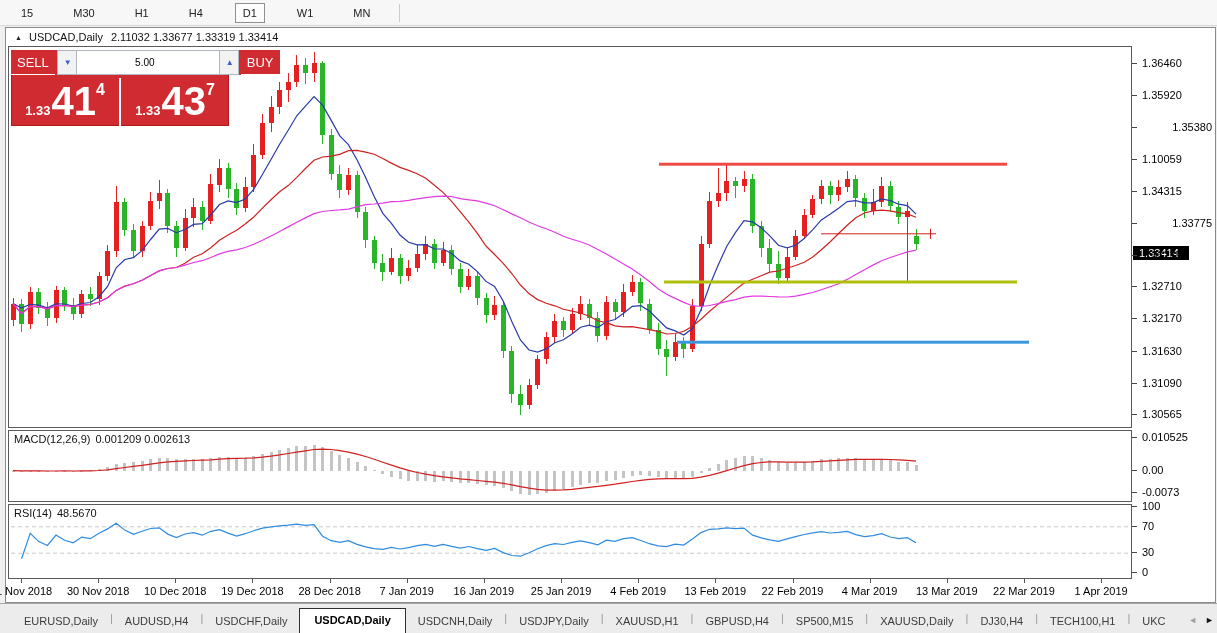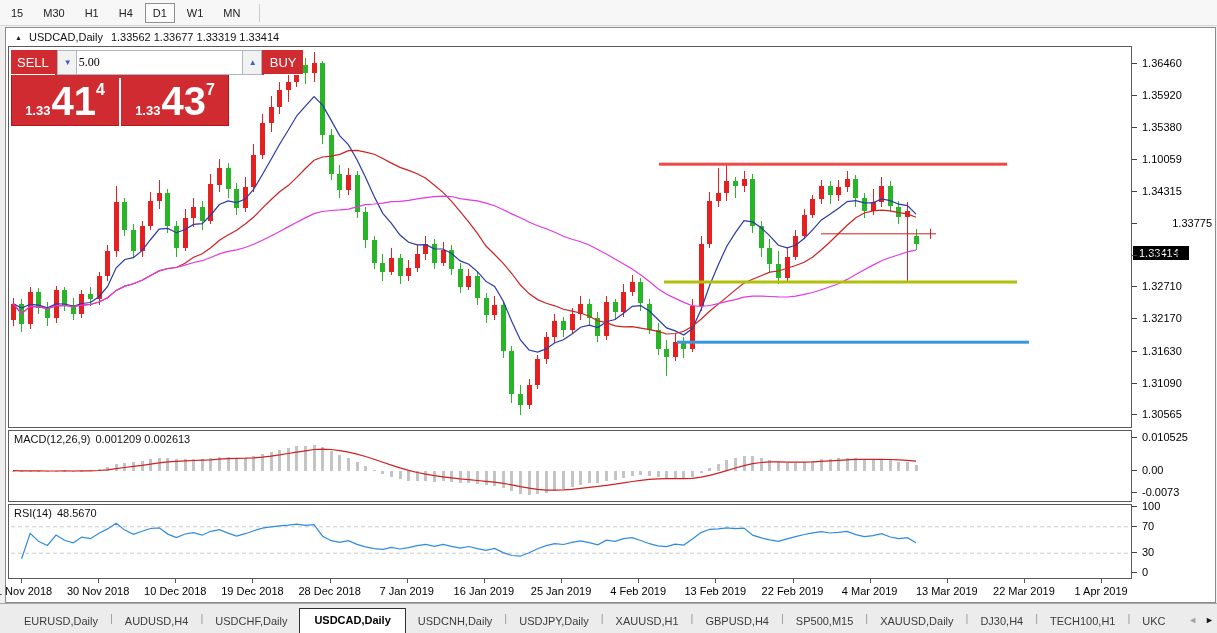--- a/index.html
+++ b/index.html
@@ -2,21 +2,21 @@
 <html><head>
 <meta charset="utf-8">
 <style>
   html,body{margin:0;padding:0}
   body{width:1217px;height:633px;position:relative;overflow:hidden;background:#f0f0f0;
        font-family:"Liberation Sans",sans-serif;-webkit-font-smoothing:antialiased}
   
   .toolbar{position:absolute;left:0;top:0;width:1217px;height:26px;background:#f7f7f7;
            border-bottom:1px solid #d8d8d8;display:flex;align-items:center;box-sizing:border-box;padding-left:1px}
   .tf-btn{font-family:"Liberation Sans",sans-serif;font-size:11px;color:#222;background:transparent;
-          border:1px solid transparent;padding:3px 7px;margin:0 2px;cursor:default}
+          border:1px solid transparent;padding:3px 7px;margin:0 12px;cursor:default}
   .tf-btn.active{background:#fcfcfc;border:1px solid #8f8f8f}
   .tb-sep{width:1px;height:18px;background:#cccccc;margin-left:9px}
   
   .window{position:absolute;left:5px;top:27px;width:1211px;height:576px;background:#ffffff;
           border:1px solid #8a8a8a;box-sizing:border-box}
   .titlebar{position:absolute;left:0;top:0;width:100%;height:18px;background:#fff;
             font-size:11px;color:#111;display:flex;align-items:center}
   .titlebar .tri{font-size:7px;margin:0 7px 0 9px;color:#222}
   .titlebar .sym{margin-right:8px}
   .panel{position:absolute;background:#fff;border:1px solid #5a5a5a;box-sizing:border-box}
@@ -37,22 +37,22 @@
   .date-tick{position:absolute;top:0;width:1px;height:4px;background:#555}
   
   .trade-panel{position:absolute;left:5px;top:22px;width:218px;height:76px;background:#d02b31;z-index:5;
                box-shadow:0 0 0 1px #b3161c inset}
   .tp-row{position:absolute;left:0;top:0;width:100%;height:26px;display:flex}
   .tp-btn{width:52px;height:25px;background:#d02b31;color:#fff;border:none;border-bottom:1px solid #fff;
           font-family:"Liberation Sans",sans-serif;font-size:13px;cursor:pointer}
   .tp-stepper{flex:1;display:flex;height:25px;background:#d02b31;align-items:stretch;padding:0 2px}
   .st-btn{width:20px;background:#f2f2f2;border:1px solid #aeb6c2;color:#3a5fcd;font-size:8px;line-height:1;cursor:pointer;
           font-family:"Liberation Sans",sans-serif}
-  .st-field{flex:1;border:1px solid #aeb6c2;border-left:none;border-right:none;text-align:left;
-            font-family:Liberation Serif, serif;font-size:12px;padding-right:8px;min-width:0}
+  .st-field{flex:1;border:1px solid #aeb6c2;border-left:none;border-right:none;text-align:center;
+            font-family:Liberation Sans, sans-serif;font-size:10px;padding-right:8px;min-width:0}
   .tp-prices{position:absolute;left:0;top:28px;width:100%;height:48px;display:flex}
   .bp{flex:1;display:flex;justify-content:center;color:#fff}
   .bp+.bp{border-left:2px solid #fff}
   .bp-prefix{font-size:13px;font-weight:bold;align-self:flex-end;padding-bottom:8px;margin-right:1px}
   .bp-big{font-size:40px;font-weight:bold;line-height:46px}
   .bp-sup{font-size:16px;font-weight:bold;margin-top:3px}
   
   .tabbar{position:absolute;left:0;top:603px;width:1217px;height:30px;background:#ececec;
           border-top:1px solid #a8a8a8;display:flex;align-items:flex-end;padding-left:12px;box-sizing:border-box;font-size:11px}
   .tab{padding:4px 12px 6px 12px;color:#3c3c3c;white-space:nowrap;cursor:pointer}
@@ -77,21 +77,21 @@
       <button class="tf-btn">W1</button>
       <button class="tf-btn">MN</button>
     </span>
   <span class="tb-sep"></span>
 </div>
 
 <div class="window">
   <div class="titlebar">
     <span class="tri">▲</span>
     <span class="sym">USDCAD,Daily</span>
-    <span>1.33562 1.33677 1.33319 1.33414</span>
+    <span>2.11032 1.33677 1.33319 1.33414</span>
   </div>
 
   <div class="panel" id="main-panel">
       <svg width="1122" height="380">
         <g shape-rendering="crispEdges">
           <line x1="4" y1="250.5" x2="4" y2="278.5" stroke="#e42020" stroke-width="1"></line>
           <rect x="1.5" y="256.5" width="5" height="16.1" fill="#e42020"></rect>
           <line x1="12.6" y1="251.7" x2="12.6" y2="284.5" stroke="#28b628" stroke-width="1"></line>
           <rect x="10.1" y="256.5" width="5" height="20.2" fill="#28b628"></rect>
           <line x1="21.2" y1="239.8" x2="21.2" y2="281.5" stroke="#e42020" stroke-width="1"></line>
@@ -463,21 +463,21 @@
         <line x1="2" y1="21.8" x2="1120" y2="21.8" stroke="#c9c9c9" stroke-width="1" stroke-dasharray="4 3"></line>
         <line x1="2" y1="48.2" x2="1120" y2="48.2" stroke="#c9c9c9" stroke-width="1" stroke-dasharray="4 3"></line>
         <polyline points="12.6,53.7 21.2,28.3 29.8,36.6 38.4,40.5 47.0,30.1 55.6,35.2 64.2,37.8 72.8,32.1 81.4,33.7 90.0,28.2 98.6,23.9 107.2,18.2 115.8,25.1 124.4,29.3 133.0,26.2 141.6,23.5 150.2,22.8 158.8,29.1 167.4,32.5 176.0,29.0 184.6,27.7 193.2,30.2 201.8,26.3 210.4,24.7 219.0,28.1 227.6,31.1 236.2,28.7 244.8,25.7 253.4,23.1 262.0,21.9 270.6,20.8 279.2,20.2 287.8,19.1 296.4,20.4 305.0,19.7 313.6,31.2 322.2,35.7 330.8,37.4 339.4,35.6 348.0,39.4 356.6,41.8 365.2,43.6 373.8,44.3 382.4,42.4 391.0,44.0 399.6,42.7 408.2,40.7 416.8,39.3 425.4,41.3 434.0,39.4 442.6,41.4 451.2,43.2 459.8,41.5 468.4,43.7 477.0,45.4 485.6,43.5 494.2,47.6 502.8,50.5 511.4,51.2 520.0,47.8 528.6,43.8 537.2,40.7 545.8,38.6 554.4,39.5 563.0,37.3 571.6,35.9 580.2,37.7 588.8,39.8 597.4,35.1 606.0,36.4 614.6,33.7 623.2,32.6 631.8,35.5 640.4,38.7 649.0,40.8 657.6,41.6 666.2,39.2 674.8,40.1 683.4,34.0 692.0,27.6 700.6,24.3 709.2,23.8 717.8,22.9 726.4,23.7 735.0,23.1 743.6,30.1 752.2,32.9 760.8,34.8 769.4,36.3 778.0,33.9 786.6,31.6 795.2,29.5 803.8,27.9 812.4,26.7 821.0,28.0 829.6,27.3 838.2,26.4 846.8,29.6 855.4,31.7 864.0,30.6 872.6,28.6 881.2,32.0 889.8,33.6 898.4,32.7 907.0,37.7" fill="none" stroke="#2f8be0" stroke-width="1.2"></polyline>
       </svg>
     </div>
 
   <div id="right-axis">
     <div class="price-tag" id="price-tag" style="top: 218px;">1.33414</div>
   <div class="axis-label" style="top: 29px;">1.36460</div>
       <div class="axis-label" style="top: 61.1429px;">1.35920</div>
-      <div class="axis-label" style="top: 93.2857px;">1.35380</div>
+      <div class="axis-label" style="top: 93.2857px; text-align: right;">1.35380</div>
       <div class="axis-label" style="top: 124.536px;">1.10059</div>
       <div class="axis-label" style="top: 156.679px;">1.34315</div>
       <div class="axis-label" style="top: 188.821px; text-align: right;">1.33775</div>
       <div class="axis-label" style="top: 220.964px;">1.33235</div>
       <div class="axis-label" style="top: 252.214px;">1.32710</div>
       <div class="axis-label" style="top: 284.357px;">1.32170</div>
       <div class="axis-label" style="top: 316.5px;">1.31630</div>
       <div class="axis-label" style="top: 348.643px;">1.31090</div>
       <div class="axis-label" style="top: 379.893px;">1.30565</div>
       <div class="axis-label" style="top: 403.072px;">0.010525</div>

